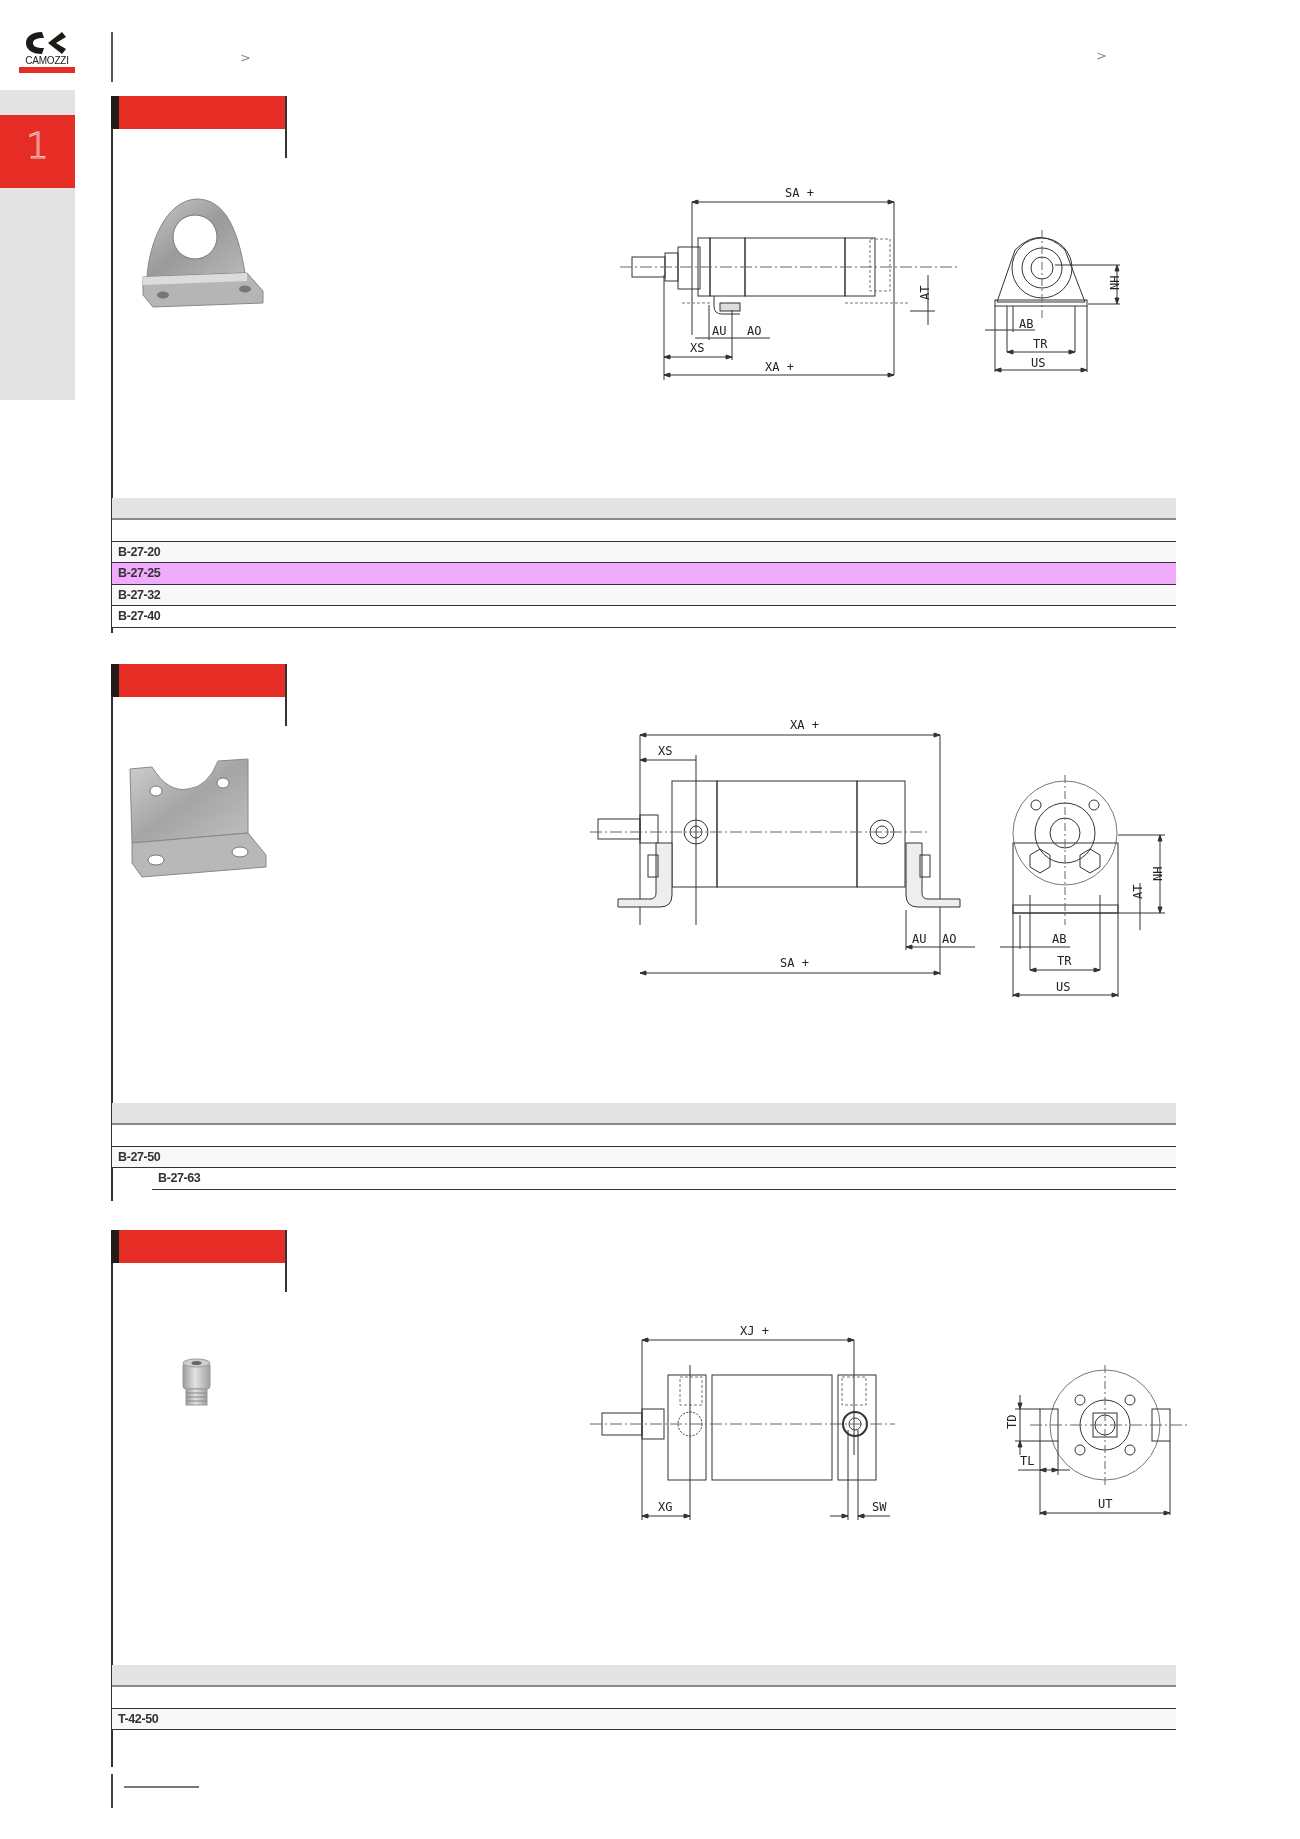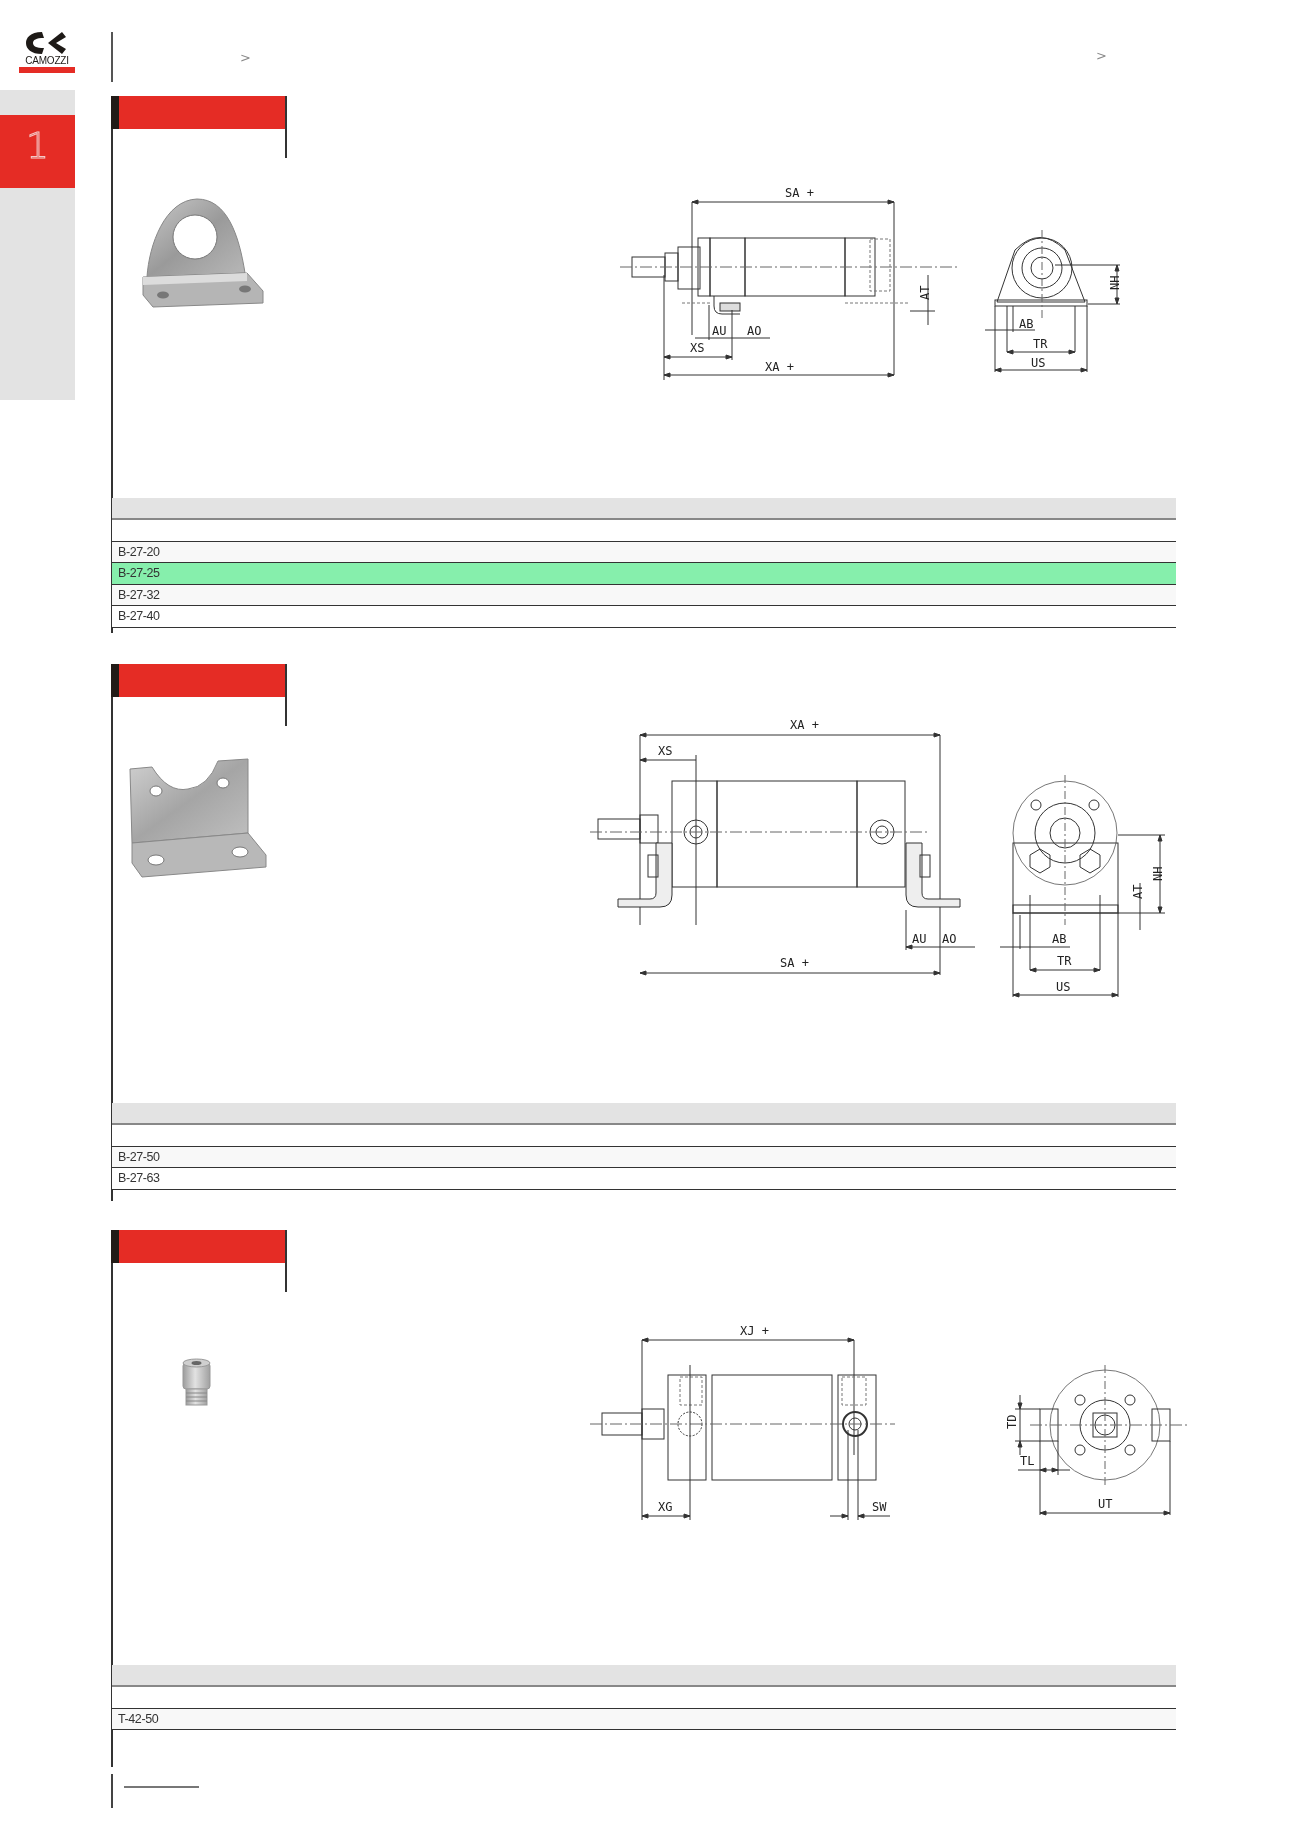--- a/index.html
+++ b/index.html
@@ -27,21 +27,21 @@
   .sec-head .tab { position: absolute; left: 0; top: 0; width: 8px; height: 33px; background: #221b17; }
   .sec-title { position: absolute; left: 14px; top: 8px; color: #fff; font-size: 13px; font-weight: bold; }
   .sec-right-rule { width: 1.5px; background: #333; }
 
   
   .tbl { left: 112px; width: 1064px; font-size: 12px; }
   .tbl .thead { height: 22px; background: #e3e3e3; border-bottom: 2px solid #888; }
   .tbl .row { height: 21.5px; border-bottom: 1.5px solid #333; position: relative; }
   .tbl .row.blank { background: #fff; }
   .tbl .row:nth-child(odd) { background: #f8f8f8; }
-  .tbl .row .code { position: absolute; left: 6px; top: 3px; font-weight: normal; font-size: 12.5px; color: #333; letter-spacing: -0.4px; }
+  .tbl .row .code { position: absolute; left: 6px; top: 3px; font-weight: bold; font-size: 12.5px; color: #333; letter-spacing: -0.4px; }
   .tbl .row.last { border-bottom: 1.5px solid #333; }
 
   .footer-rule { left: 111px; top: 1774px; width: 1.5px; height: 34px; background: #444; }
   .footer-line { left: 124px; top: 1786px; width: 75px; height: 1.5px; background: #777; }
 
   svg text { font-family: "DejaVu Sans Mono", monospace; font-size: 12px; fill: #222; }
 </style>
 </head>
 <body>
 
@@ -153,21 +153,21 @@
   <text x="48" y="148">TR</text>
   <text x="46" y="167">US</text>
 </svg>
 
 <div class="abs tbl" style="top:498px;">
   <div class="thead"></div>
   <div class="row blank"></div>
   <div class="row">
       <span class="code">B-27-20</span>
     </div>
-  <div class="row" style="background:#86efac;">
+  <div class="row" style="background:#f0abfc;">
       <span class="code">B-27-25</span>
     </div>
   <div class="row">
       <span class="code">B-27-32</span>
     </div>
   <div class="row last" style="background:#fff;">
       <span class="code">B-27-40</span>
     </div>
 </div>
 
@@ -263,21 +263,21 @@
   <text x="57" y="200">TR</text>
   <text x="56" y="226">US</text>
 </svg>
 
 <div class="abs tbl" style="top:1103px;">
   <div class="thead"></div>
   <div class="row blank"></div>
   <div class="row">
       <span class="code">B-27-50</span>
     </div>
-  <div class="row last" style="background:#fff;">
+  <div class="row last" style="background:#fff;margin-left:40px;">
       <span class="code">B-27-63</span>
     </div>
 </div>
 
 <div class="abs sec-head" style="top:1230px;">
   <div class="tab"></div>
   <div class="sec-title"></div>
 </div>
 <div class="abs sec-right-rule" style="left:285px; top:1230px; height:62px;"></div>
 

